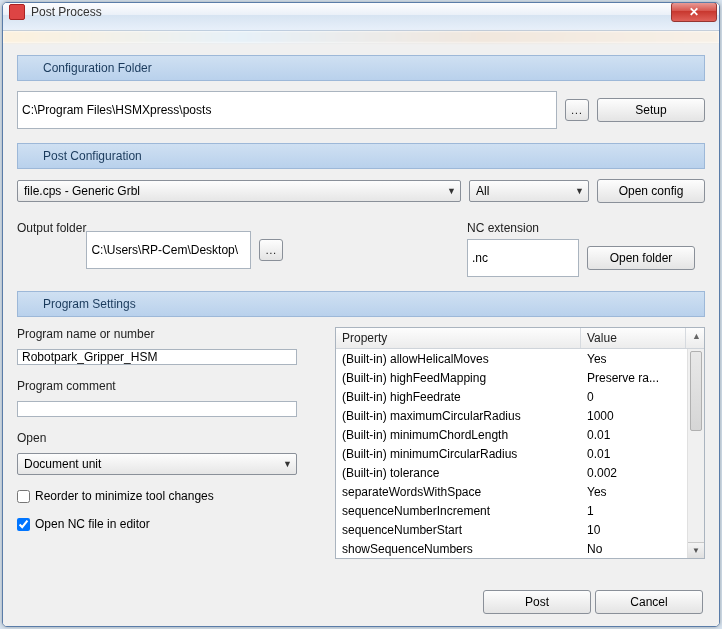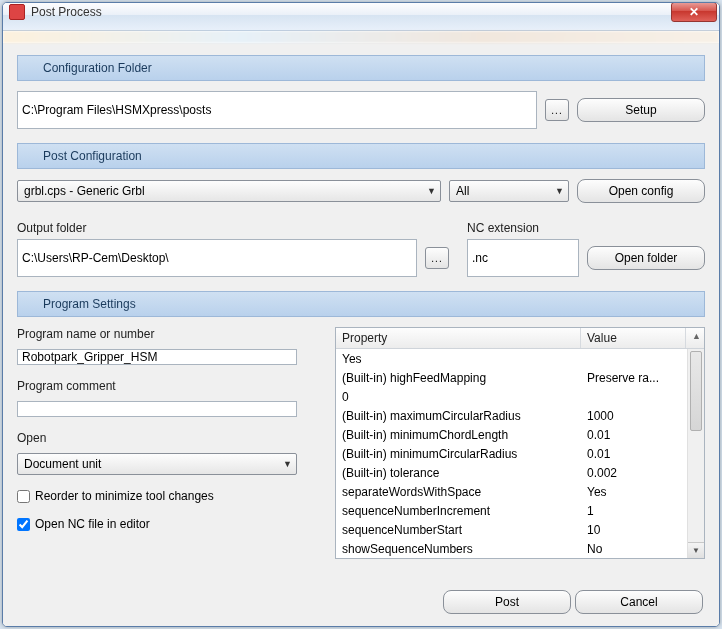--- a/index.html
+++ b/index.html
@@ -8,24 +8,24 @@
 .titlebar { height: 28px; background: linear-gradient(#fdfdfe,#eaf0f8 45%,#d7e4f2 46%,#e8f0fa); display: flex; align-items: center; padding: 0 2px 10px 6px; border-bottom: 1px solid #b8c8db; }
 .titlebar .icon { width: 16px; height: 16px; background: #d44; border: 1px solid #a22; margin-right: 6px; border-radius: 2px; }
 .titlebar .title { flex: 1; color: #333; }
 .close-btn { width: 46px; height: 20px; background: linear-gradient(#e89a95,#d6534b 45%,#c8372e 46%,#df6058); border: 1px solid #963531; border-radius: 3px; color: #fff; display: flex; align-items: center; justify-content: center; font-weight: bold; font-size: 11px; cursor: pointer; }
 .blur-strip { height: 12px; background: linear-gradient(90deg,#fce8c8,#d8e8f4,#e8d8c8,#f4e8d8); filter: blur(1px); opacity: 0.6; }
 .client { flex: 1; padding: 12px 14px 8px 14px; background: #f0f0f0; display: flex; flex-direction: column; gap: 4px; overflow: hidden; }
 .section-header { background: linear-gradient(#cfe0f2,#b9d1ec); border: 1px solid #9db8d8; padding: 5px 25px; color: #1a3a5c; font-size: 12px; }
 .row { display: flex; align-items: center; gap: 8px; margin: 6px 0 10px 0; }
 .text-input { flex: 1; height: 38px; border: 1px solid #aab4bf; background: #fff; padding: 0 4px; font-size: 12px; }
 .small-btn { width: 24px; height: 22px; background: linear-gradient(#fdfdfd,#e4e4e4); border: 1px solid #8a9099; border-radius: 3px; cursor: pointer; display: flex; align-items: center; justify-content: center; font-size: 10px; letter-spacing: 1px; }
-.push-btn { width: 128px; height: 24px; background: linear-gradient(#fdfdfd,#e4e4e4); border: 1px solid #8a9099; border-radius: 8px; cursor: pointer; }
+.push-btn { width: 108px; height: 24px; background: linear-gradient(#fdfdfd,#e4e4e4); border: 1px solid #8a9099; border-radius: 3px; cursor: pointer; }
 .label { color: #222; margin-bottom: 2px; }
 .two-col { display: flex; gap: 18px; }
-.left-col { flex: 1; display: flex; flex-direction: column; }
+.left-col { flex: 1; display: flex; }
 .right-col { width: 238px; display: flex; flex-direction: column; }
 .combo { height: 22px; border: 1px solid #8a9099; background: linear-gradient(#fdfdfd,#e6e6e6); border-radius: 2px; display: flex; align-items: center; padding: 0 4px 0 6px; cursor: pointer; justify-content: space-between; }
 .combo .arrow { font-size: 9px; color: #333; }
 .narrow-input { width: 280px; }
 .settings-row { display: flex; gap: 18px; align-items: flex-start; flex: 1; min-height: 0; }
 .settings-left { width: 300px; display: flex; flex-direction: column; gap: 6px; }
 .settings-right { flex: 1; display: flex; min-height: 0; }
 .table-wrap { flex: 1; border: 1px solid #aab4bf; background: #fff; display: flex; flex-direction: column; min-height: 0; }
 .table-head { display: flex; background: linear-gradient(#fdfdfd,#ececec); border-bottom: 1px solid #cfd4da; }
 .th { padding: 3px 6px; border-right: 1px solid #d6dadf; color: #222; }
@@ -63,21 +63,21 @@
     <div class="section-header">Configuration Folder</div>
     <div class="row">
       <input class="text-input" value="C:\Program Files\HSMXpress\posts" style="">
       <div class="small-btn">...</div>
       <button class="push-btn">Setup</button>
     </div>
 
     <div class="section-header">Post Configuration</div>
     <div class="row">
       <div class="combo" style="flex:1">
-        <span>grbl.cps - Generic Grbl</span>
+        <span>file.cps - Generic Grbl</span>
         <span class="arrow">▼</span>
       </div>
       <div class="combo" style="width:120px">
         <span>All</span>
         <span class="arrow">▼</span>
       </div>
       <button class="push-btn">Open config</button>
     </div>
 
     <div class="two-col" style="margin-top:4px">
@@ -125,29 +125,31 @@
 
       <div class="settings-right">
         <div class="table-wrap">
           <div class="table-head">
             <div class="th prop">Property</div>
             <div class="th val">Value</div>
             <div class="th scroll">▲</div>
           </div>
           <div class="tbody" id="tbody">
             <div class="trow">
+                <div class="td prop">(Built-in) allowHelicalMoves</div>
                 <div class="td val">Yes</div>
                 <div class="td scroll"></div>
               </div>
               <div class="trow">
                 <div class="td prop">(Built-in) highFeedMapping</div>
                 <div class="td val">Preserve ra...</div>
                 <div class="td scroll"></div>
               </div>
               <div class="trow">
+                <div class="td prop">(Built-in) highFeedrate</div>
                 <div class="td val">0</div>
                 <div class="td scroll"></div>
               </div>
               <div class="trow">
                 <div class="td prop">(Built-in) maximumCircularRadius</div>
                 <div class="td val">1000</div>
                 <div class="td scroll"></div>
               </div>
               <div class="trow">
                 <div class="td prop">(Built-in) minimumChordLength</div>

